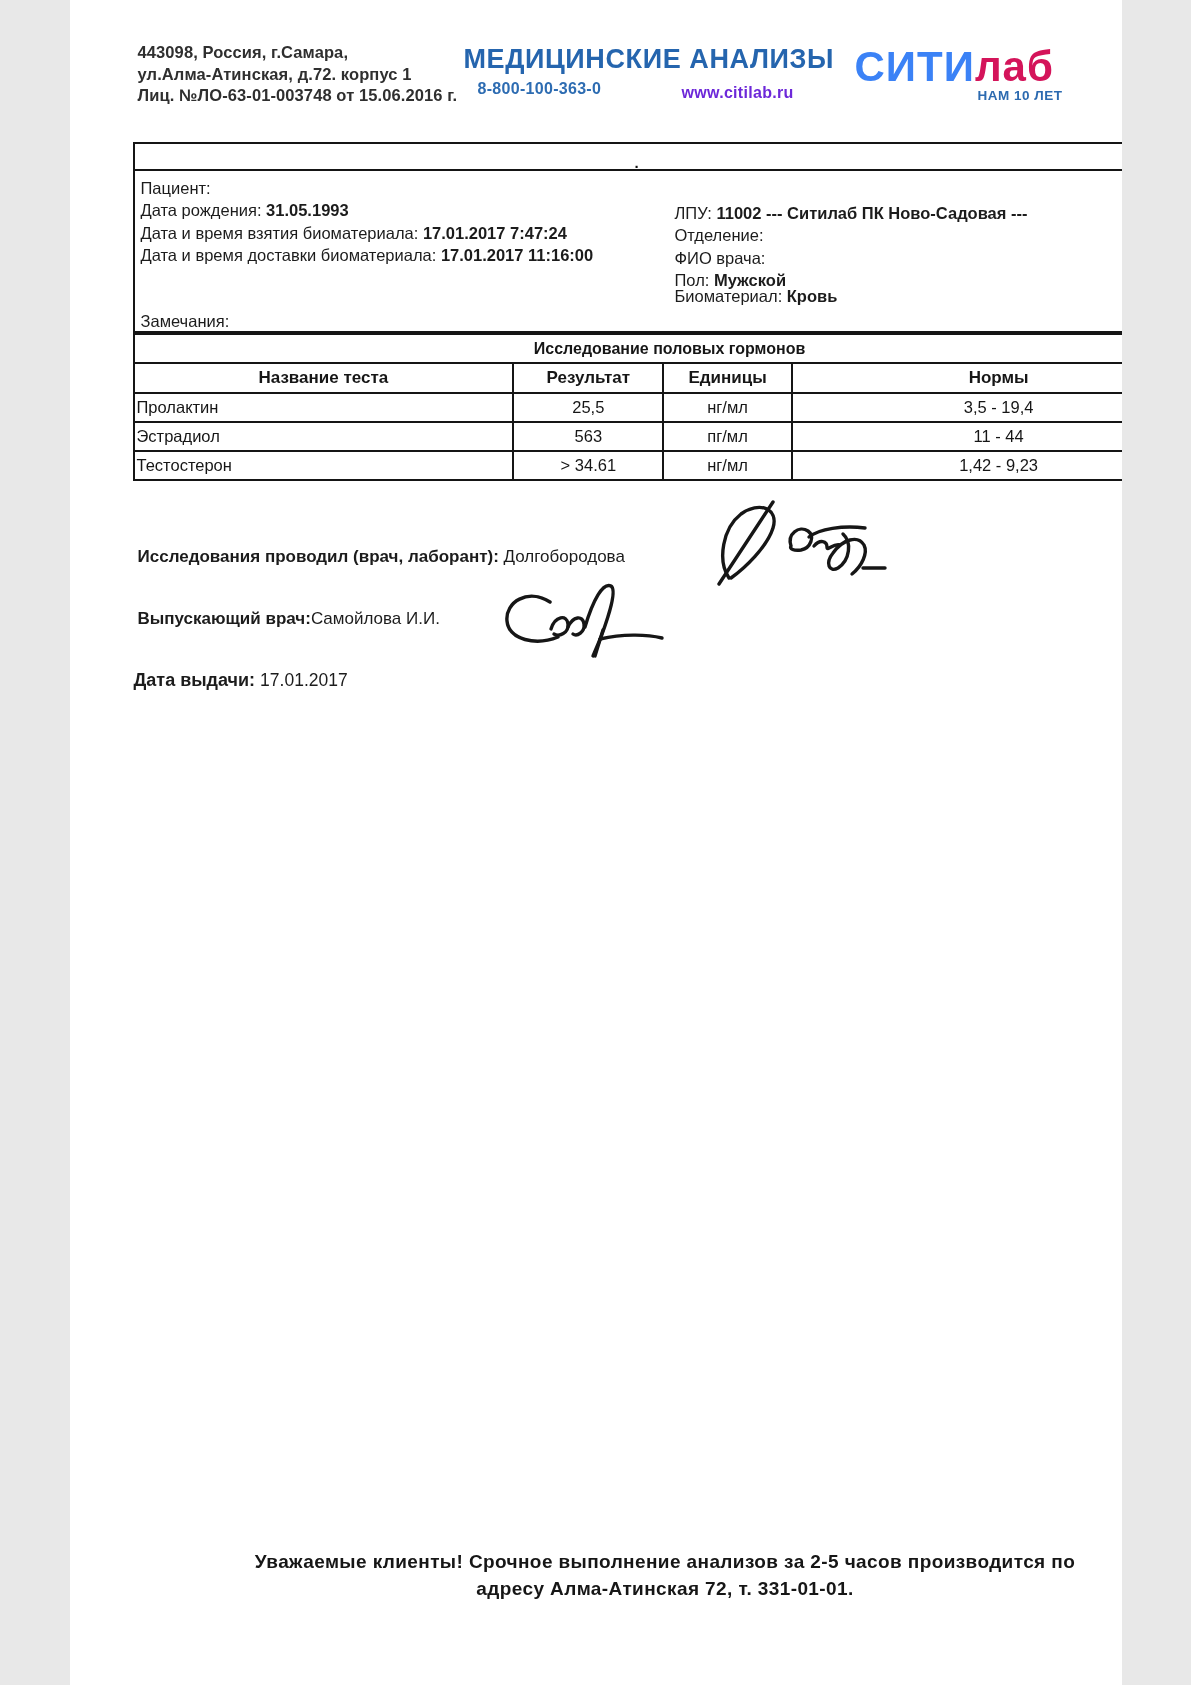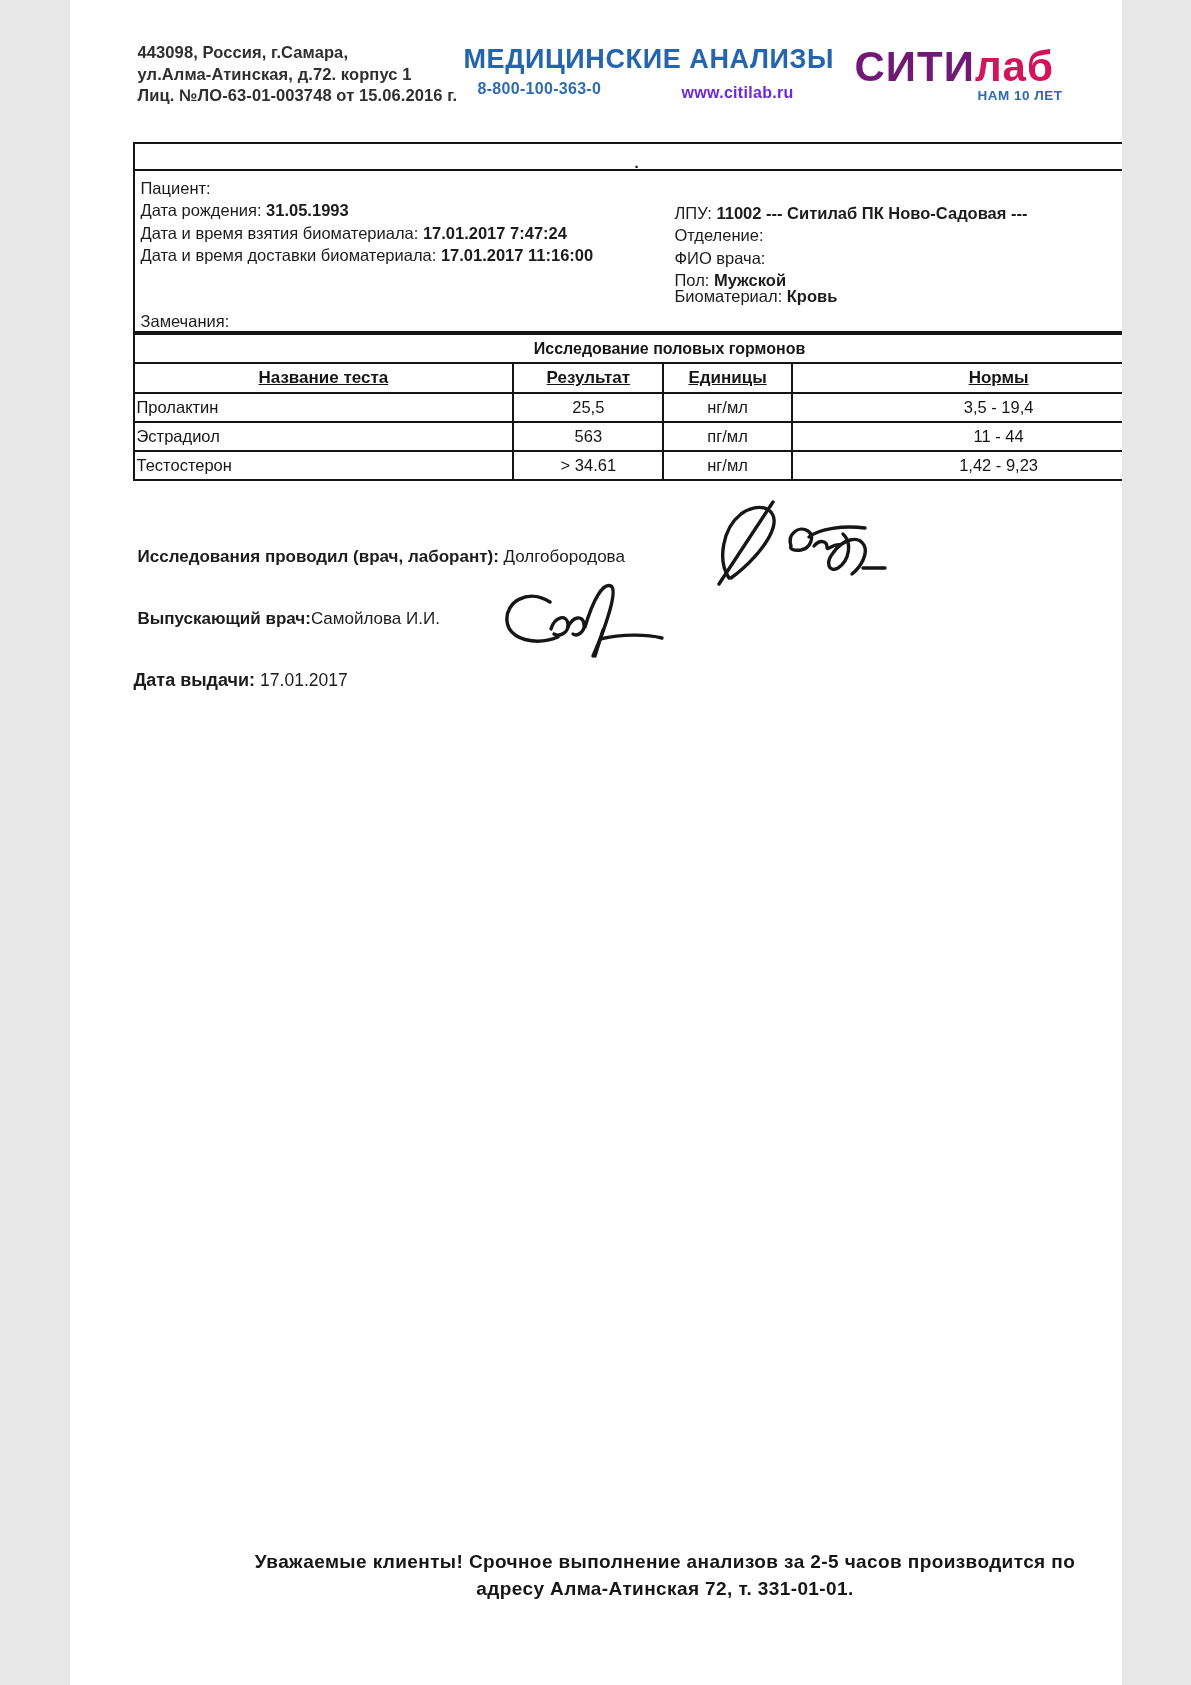--- a/index.html
+++ b/index.html
@@ -26,21 +26,21 @@
     font-size:16px; font-weight:bold; color:#2d6cb2; letter-spacing:0.3px;
   }
   .site {
     position:absolute; left:612px; top:84px;
     font-size:16px; font-weight:bold; color:#6d28d9; letter-spacing:0.3px;
   }
   .logo {
     position:absolute; left:785px; top:44px; white-space:nowrap;
     font-size:42px; font-weight:bold; letter-spacing:1px; line-height:46px;
   }
-  .logo .p1 { color:#701a75; }
+  .logo .p1 { color:#3b82f6; }
   .logo .p2 { color:#d4145a; }
   .logo-tag {
     position:absolute; left:908px; top:88px;
     font-size:13.5px; font-weight:bold; color:#2c6ab0; letter-spacing:0.5px;
   }
   .dot { position:absolute; border-radius:50%; }
   .dot.navy { background:#1e3f94; }
   .dot.red  { background:#d4145a; }
   .d1 { left:1074px; top:32px;  width:8px;  height:8px; }
   .d2 { left:1093px; top:43px;  width:12px; height:12px; }
@@ -70,21 +70,21 @@
   
   table.results {
     position:absolute; left:63px; top:333px; width:1074px;
     border-collapse:collapse; table-layout:fixed;
   }
   table.results td, table.results th {
     border:2px solid #151515; text-align:center;
     font-size:16.5px; color:#161616; overflow:hidden;
   }
   table.results .title-row td { font-size:16px; font-weight:bold; height:29px; }
-  table.results .head-row th  { font-size:17px;  font-weight:bold; height:30px;text-decoration:underline; }
+  table.results .head-row th  { font-size:17px;  font-weight:bold; height:30px; }
   table.results .data-row td  { height:29px; font-weight:normal; }
   table.results .data-row td.name { text-align:left; padding-left:2px; }
   col.c1{width:379px;} col.c2{width:150px;} col.c3{width:128px;} col.c4{width:413px;}
 
   
   .sigline { position:absolute; left:68px; font-size:17px; white-space:nowrap; }
   .sigline1 { top:547px; }
   .sigline2 { top:609px; }
   .issue { position:absolute; left:64px; top:670px; font-size:17.5px; }
   .issue b { font-size:18px; }

